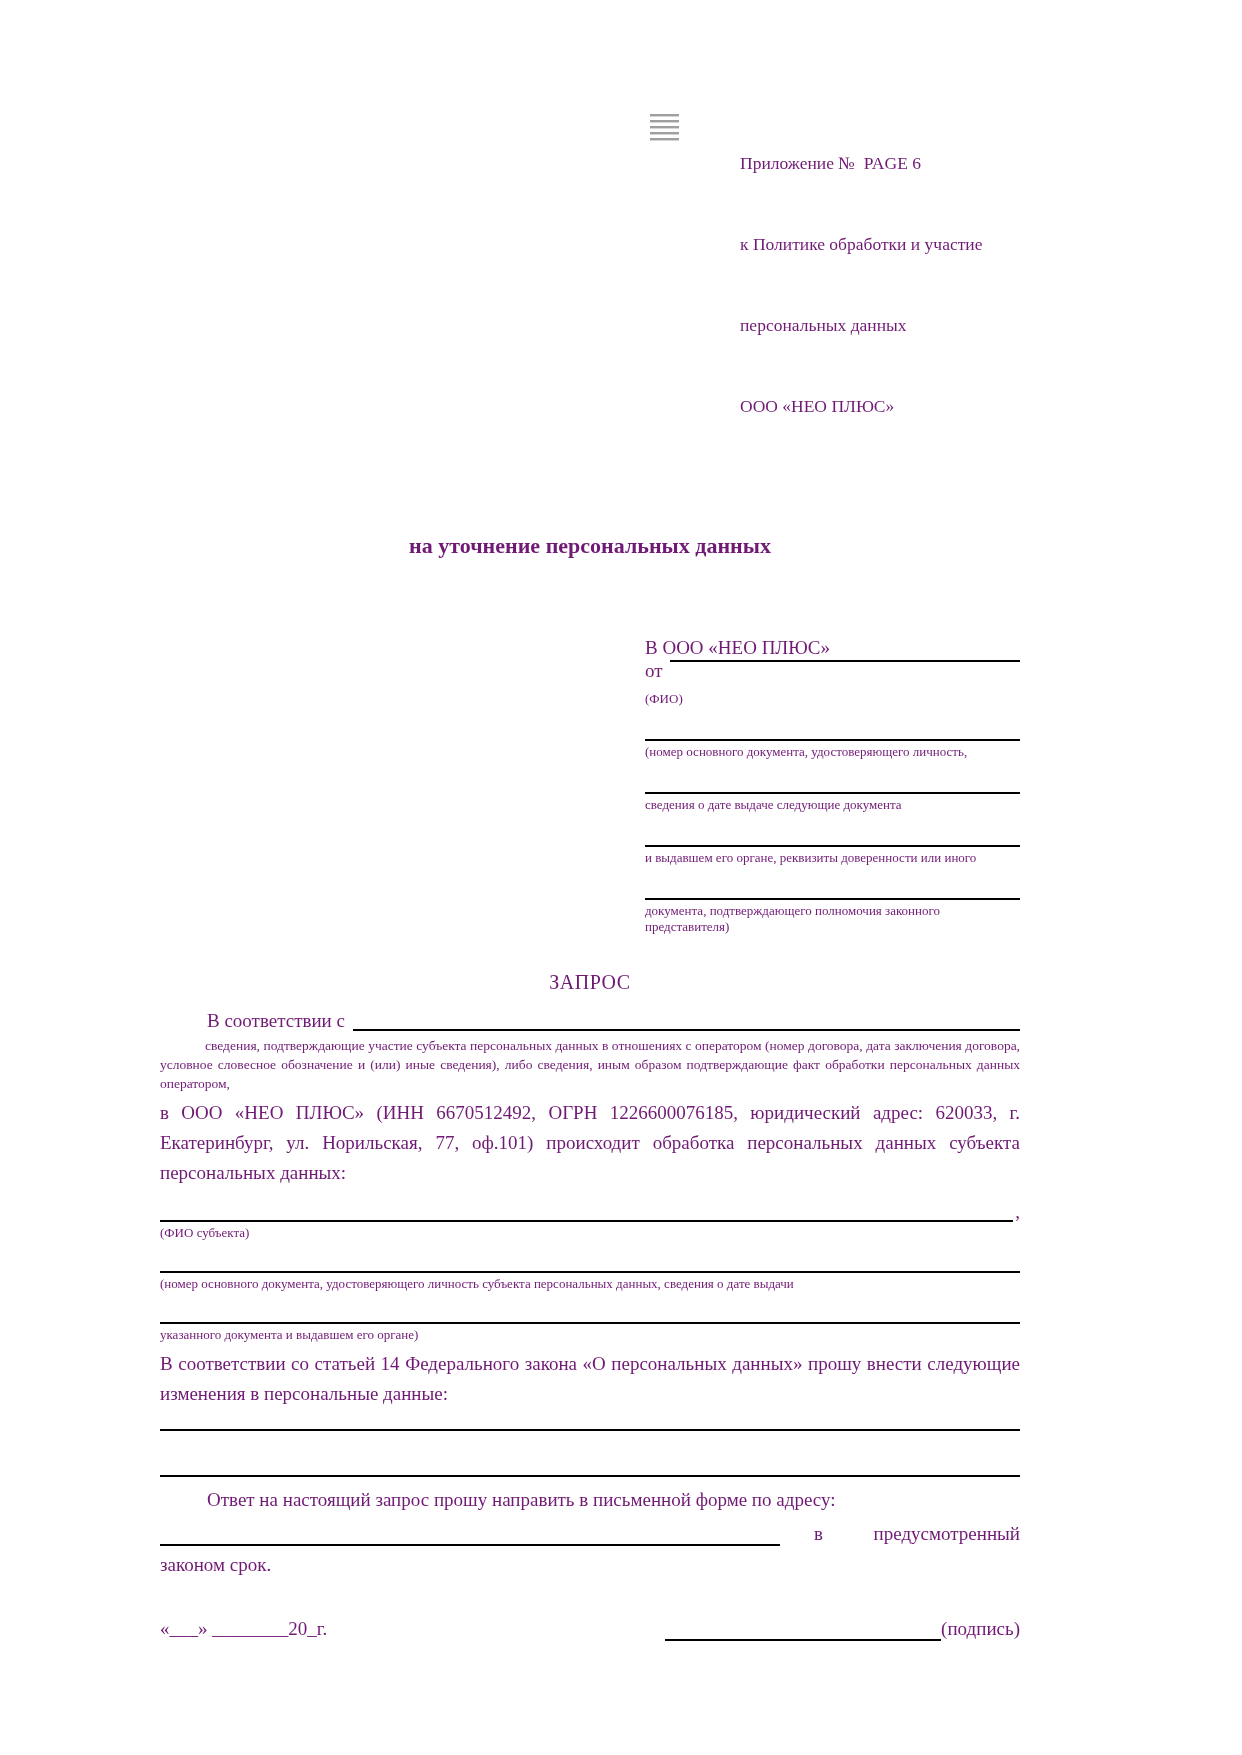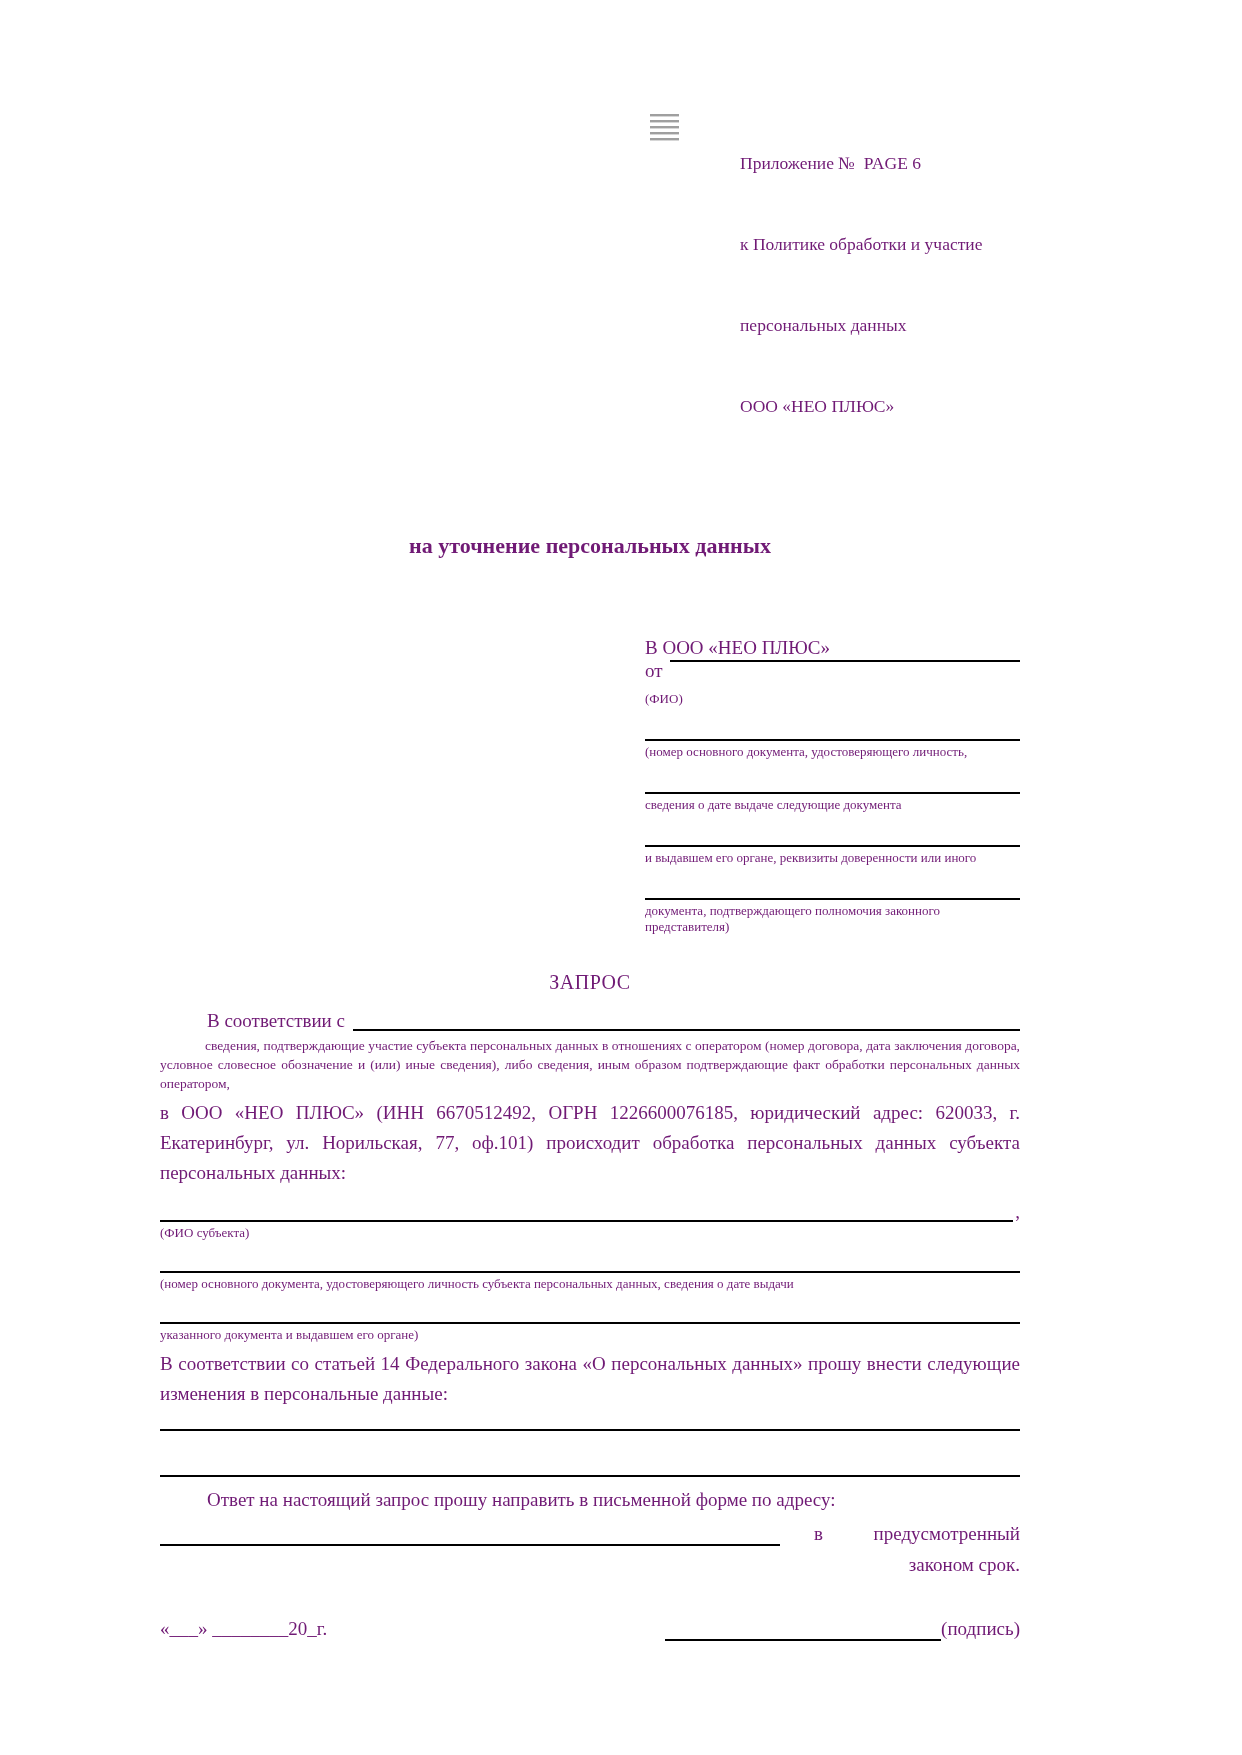--- a/index.html
+++ b/index.html
@@ -84,21 +84,21 @@
   }
 
   .body-text {
     font-size: 19px;
     line-height: 30px;
     text-align: justify;
   }
   .body-op  { margin-top: 5px; }
   .body-law { margin-top: 6px; }
   .body-reply { margin-top: 8px; text-indent: 47px; text-align: left; }
-  .body-tail  { margin-top: 4px; text-align: right; }
+  .body-tail  { margin-top: 4px; text-align: left; }
 
   .subject-row { display: flex; align-items: flex-end; margin-top: 10px; font-size: 19px; }
   .subject-row .uline { flex: 1; height: 22px; }
   .subject-row .suffix { margin-left: 2px; line-height: 20px; }
 
   .gap28 { margin-top: 28px; }
   .sp1 { margin-top: 18px; }
   .sp2 { margin-top: 42px; }
 
   .reply-row {

